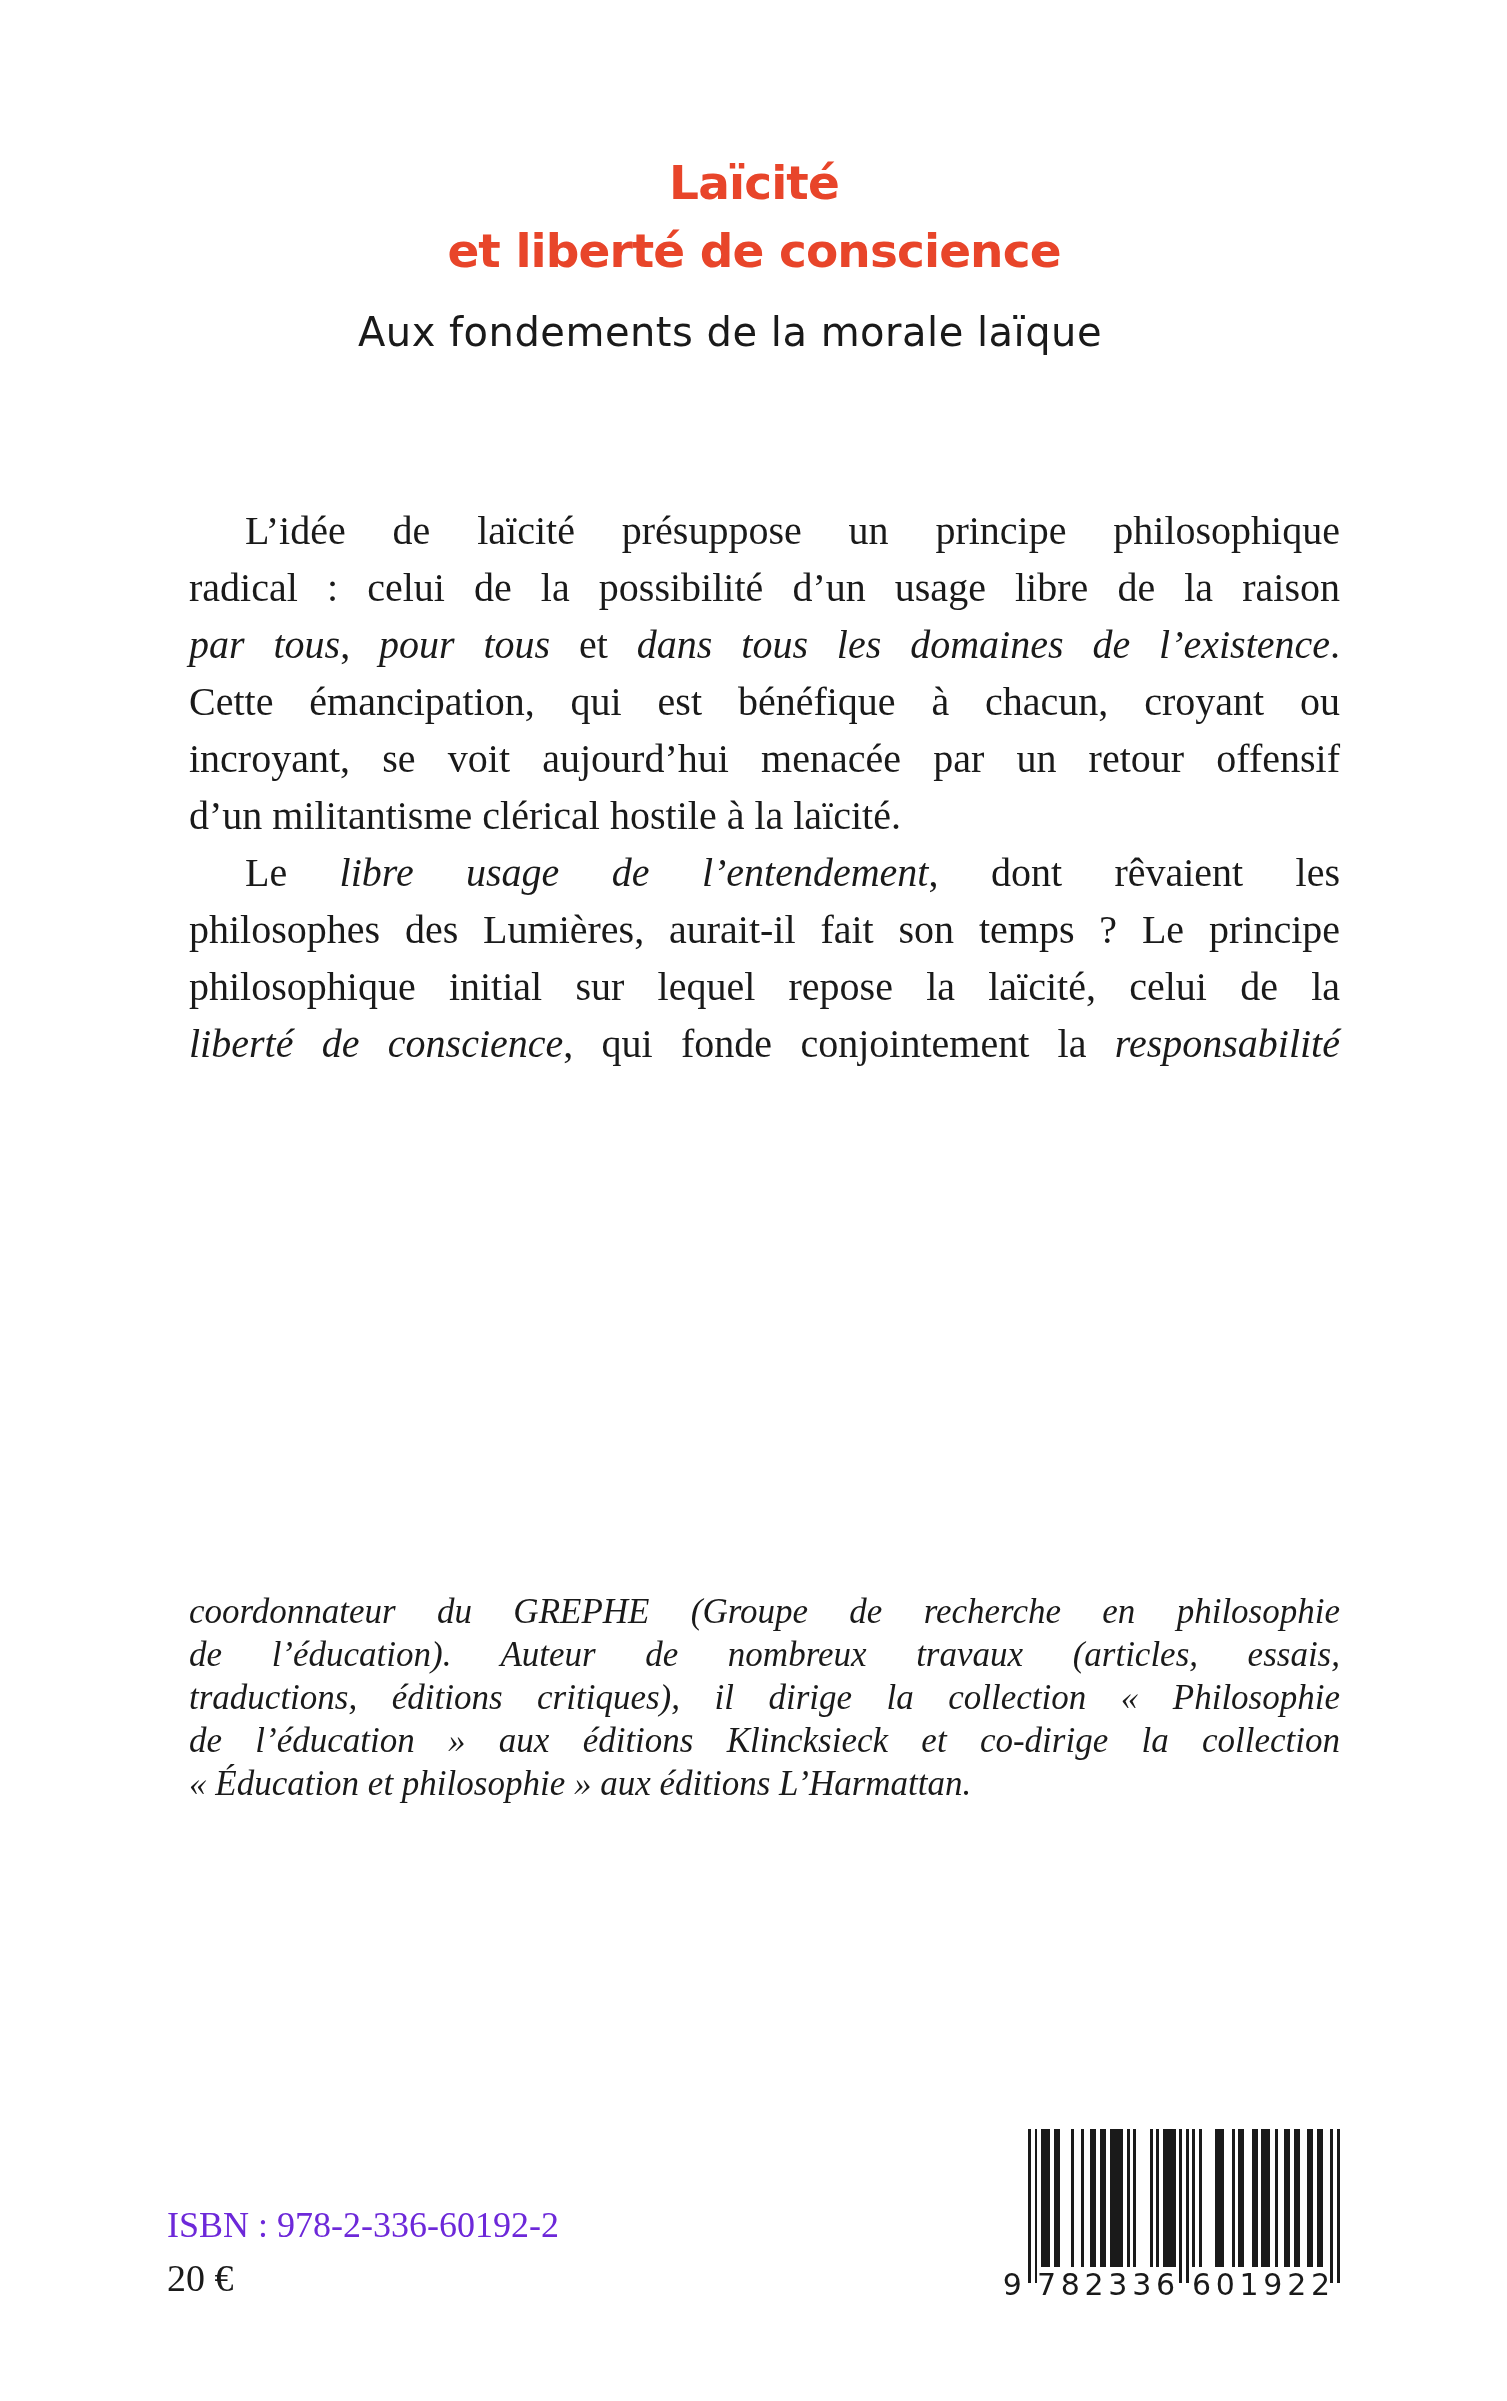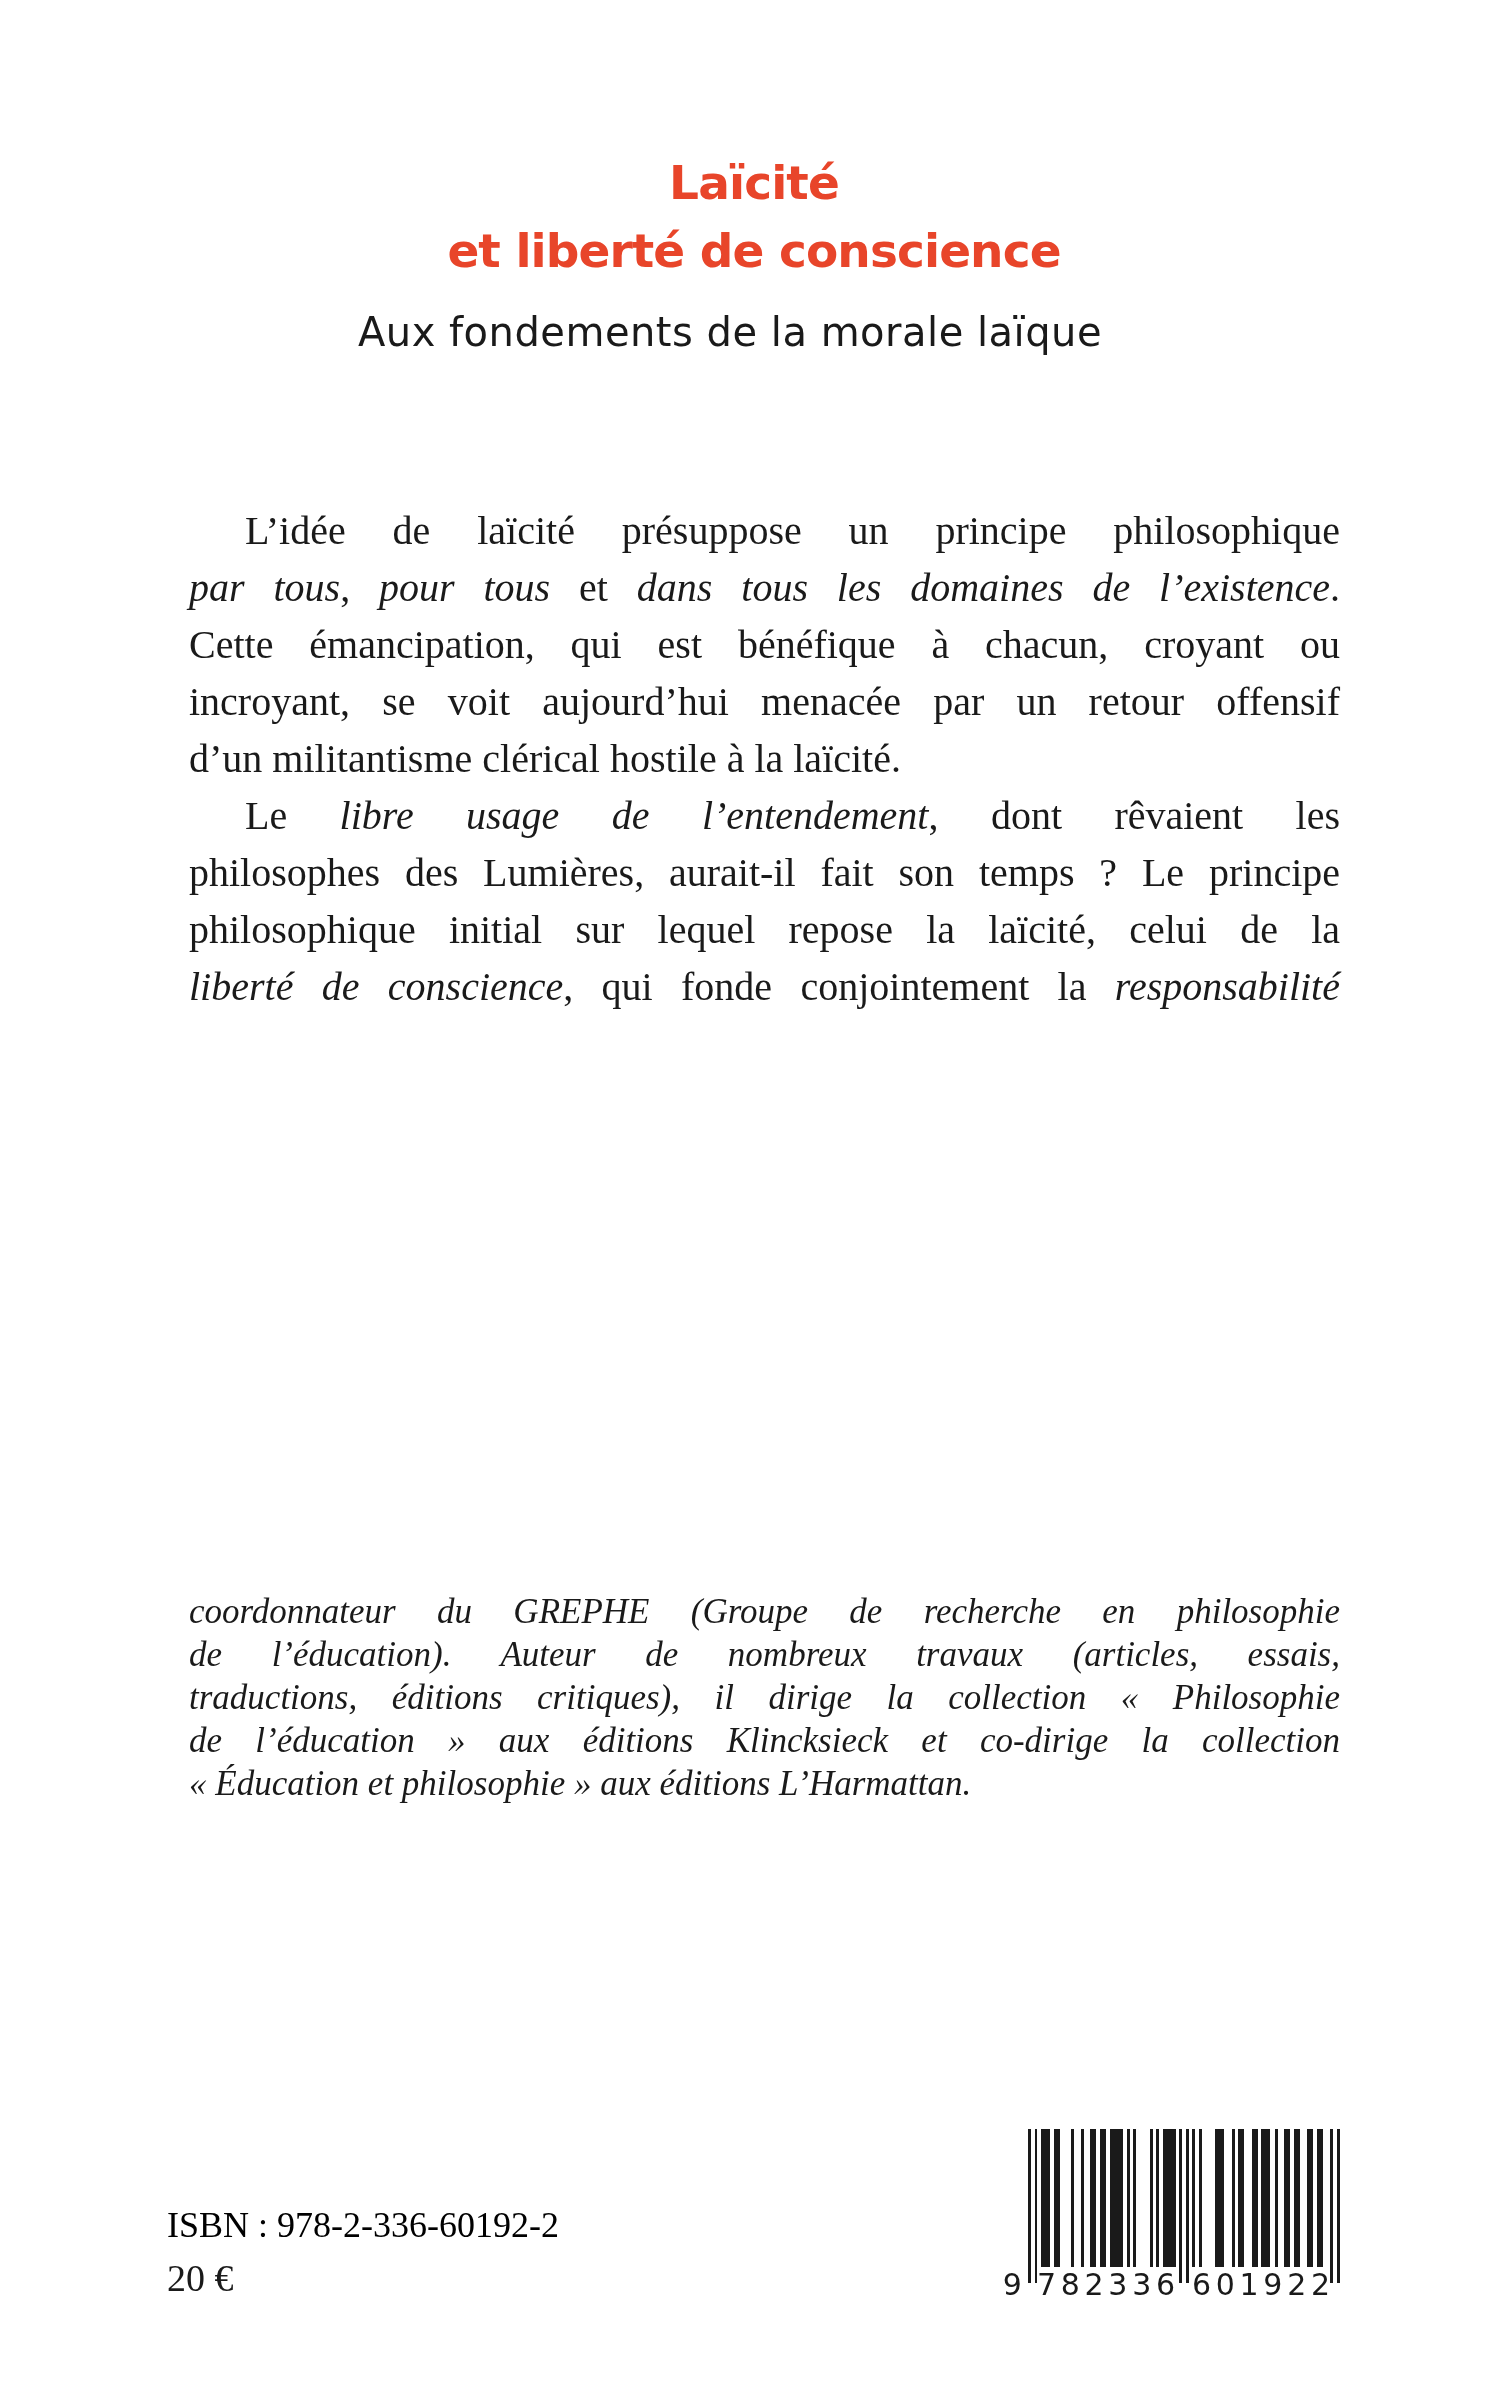--- a/index.html
+++ b/index.html
@@ -30,21 +30,21 @@
   .seg-bold { font-weight: bold; }
 
   .bio-text {
     position: absolute; left: 167px; width: 1173px; top: 1590px;
     font-family: "Liberation Serif", "DejaVu Serif", serif; font-style: italic; font-size: 35px; line-height: 43px; color: #1a1a1a;
   }
   .bio-text .line { height: 43px; }
 
   .isbn {
     position: absolute; left: 167px; top: 2206px;
-    font-family: "Liberation Serif", "DejaVu Serif", serif; font-size: 36px; line-height: 38px; color: #000000;
+    font-family: "Liberation Serif", "DejaVu Serif", serif; font-size: 36px; line-height: 38px; color: #6d28d9;
   }
   .price {
     position: absolute; left: 167px; top: 2258px;
     font-family: "Liberation Serif", "DejaVu Serif", serif; font-size: 38px; line-height: 40px; color: #1a1a1a;
   }
 
   .barcode { position: absolute; left: 1028px; top: 2129px; width: 312px; height: 170px; }
   .bar { position: absolute; top: 0; background: #1a1a1a; }
   .barcode-digits {
     position: absolute; top: 2269px; left: 999px; width: 360px; height: 32px;
@@ -56,20 +56,21 @@
 <body>
 
 <div class="cover">
 
   <div class="title-line l1">Laïcité</div>
   <div class="title-line l2">et liberté de conscience</div>
   <div class="subtitle">Aux fondements de la morale laïque</div>
 
   <div class="body-text" id="body-text">
       <span class="line indent"><span>L’idée de laïcité présuppose un principe philosophique</span></span>
+      <span class="line"><span>radical : celui de la possibilité d’un usage libre de la raison</span></span>
       <span class="line"><span class="seg-italic">par tous</span><span>, </span><span class="seg-italic">pour tous</span><span> et </span><span class="seg-italic">dans tous les domaines de l’existence</span><span>.</span></span>
       <span class="line"><span>Cette émancipation, qui est bénéfique à chacun, croyant ou</span></span>
       <span class="line"><span>incroyant, se voit aujourd’hui menacée par un retour offensif</span></span>
       <span class="line last"><span>d’un militantisme clérical hostile à la laïcité.</span></span>
       <span class="line indent"><span>Le </span><span class="seg-italic">libre usage de l’entendement</span><span>, dont rêvaient les</span></span>
       <span class="line"><span>philosophes des Lumières, aurait-il fait son temps ? Le principe</span></span>
       <span class="line"><span>philosophique initial sur lequel repose la laïcité, celui de la</span></span>
       <span class="line"><span class="seg-italic">liberté de conscience</span><span>, qui fonde conjointement la </span><span class="seg-italic">responsabilité</span></span>
     </div>
 

